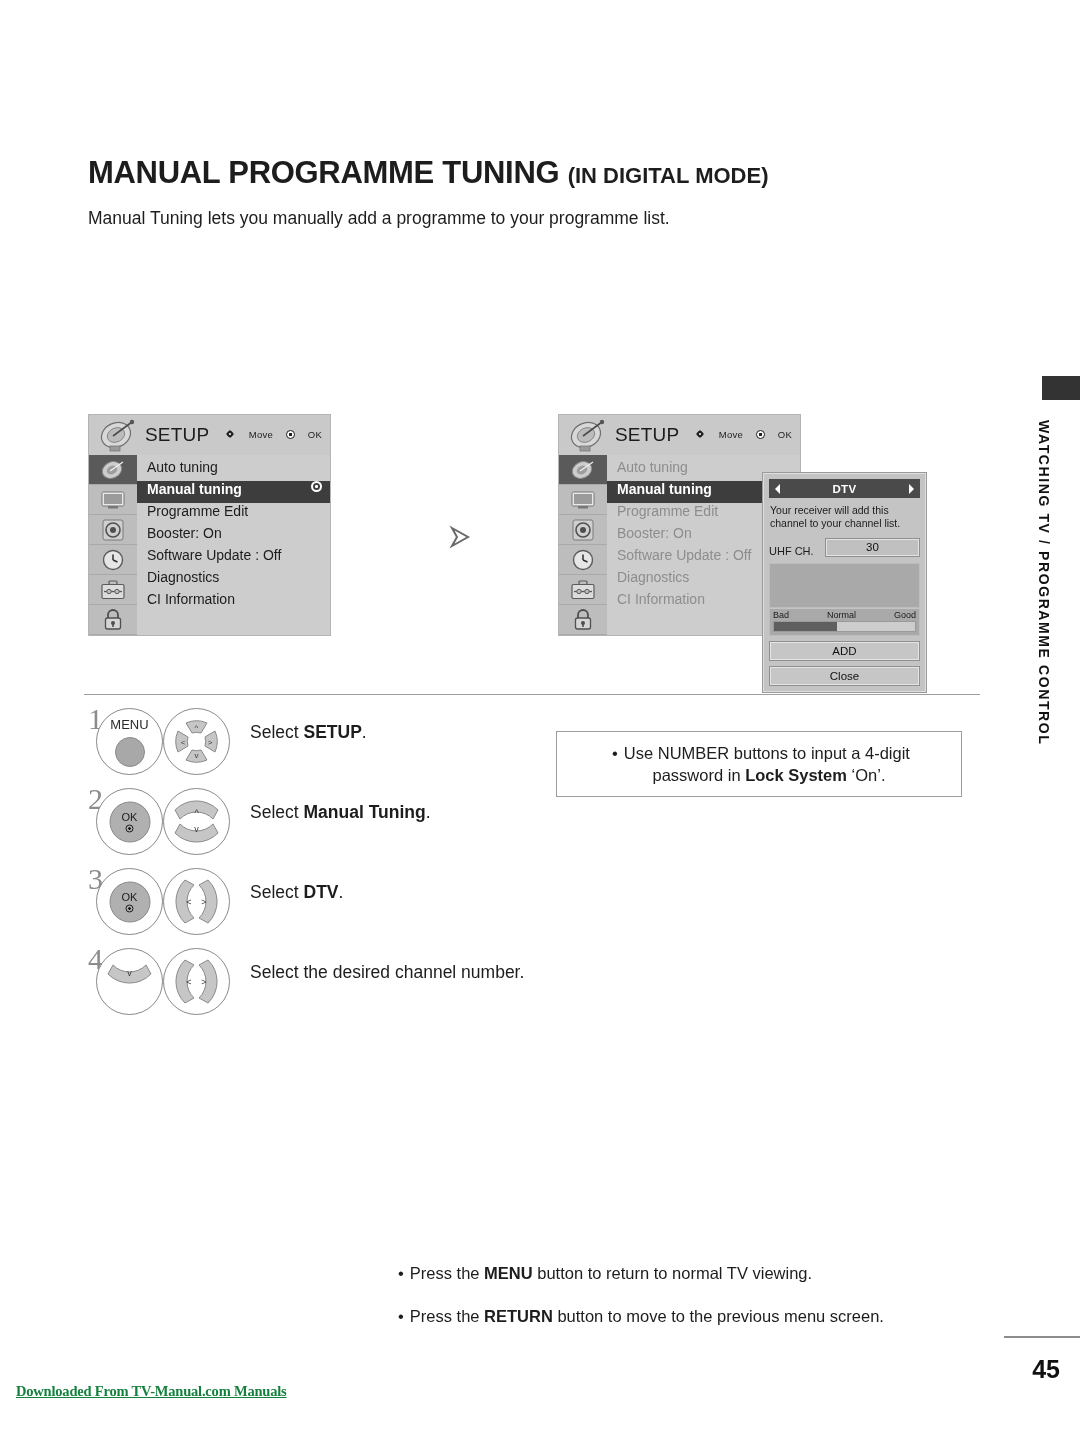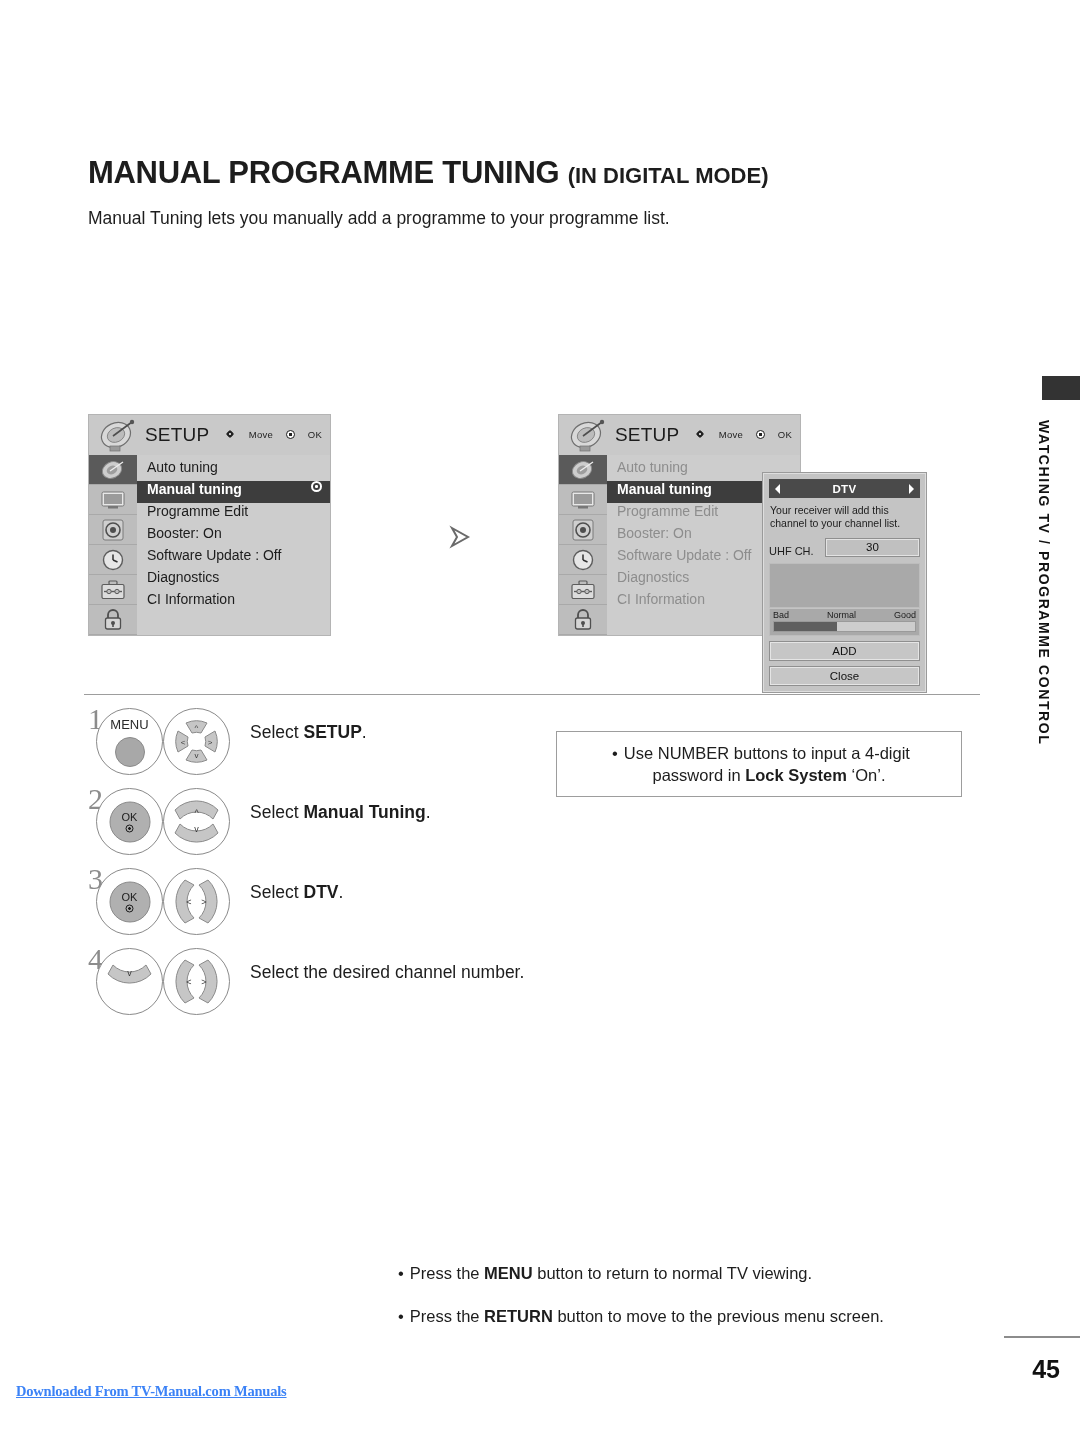--- a/index.html
+++ b/index.html
@@ -366,21 +366,21 @@
     position: absolute;
     right: 20px; top: 1355px;
     font-size: 25px;
     font-weight: bold;
     color: #111;
   }
   .dl-link {
     position: absolute;
     left: 16px; top: 1383px;
     font-size: 14.5px;
-    color: #3b82f6;
+    color: #15803d;
     text-decoration: underline;
     font-family: "Liberation Serif", serif;
     font-weight: bold;
     letter-spacing: -0.2px;
   }
 </style>
 </head>
 <body>
 
 <div id="page">

